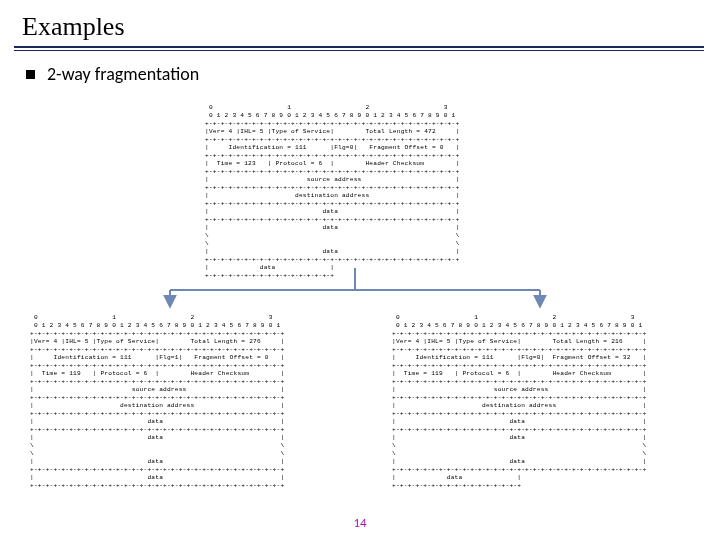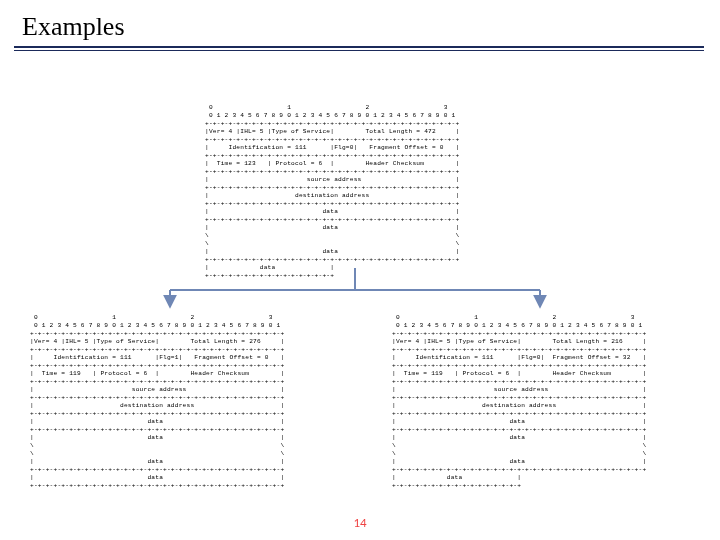--- a/index.html
+++ b/index.html
@@ -62,31 +62,35 @@
     left: 0; top: 0;
     pointer-events: none;
   }
   .pagenum {
     position: absolute;
     left: 0; bottom: 10px;
     width: 100%;
     text-align: center;
     font-family: Calibri, Arial, sans-serif;
     font-size: 13px;
-    color: #ef4444;
+    color: #a21caf;
   }
 </style>
 </head>
 <body>
 
 <div class="slide">
 
   <div class="title">Examples</div>
   <div class="rule"></div>
 
+  <div class="bullet-row">
+    <span class="sq"></span>
+    <span>2-way fragmentation</span>
+  </div>
 
   <pre class="pkt pkt-top"> 0                   1                   2                   3
  0 1 2 3 4 5 6 7 8 9 0 1 2 3 4 5 6 7 8 9 0 1 2 3 4 5 6 7 8 9 0 1
 +-+-+-+-+-+-+-+-+-+-+-+-+-+-+-+-+-+-+-+-+-+-+-+-+-+-+-+-+-+-+-+-+
 |Ver= 4 |IHL= 5 |Type of Service|        Total Length = 472     |
 +-+-+-+-+-+-+-+-+-+-+-+-+-+-+-+-+-+-+-+-+-+-+-+-+-+-+-+-+-+-+-+-+
 |     Identification = 111      |Flg=0|   Fragment Offset = 0   |
 +-+-+-+-+-+-+-+-+-+-+-+-+-+-+-+-+-+-+-+-+-+-+-+-+-+-+-+-+-+-+-+-+
 |  Time = 123   | Protocol = 6  |        Header Checksum        |
 +-+-+-+-+-+-+-+-+-+-+-+-+-+-+-+-+-+-+-+-+-+-+-+-+-+-+-+-+-+-+-+-+

